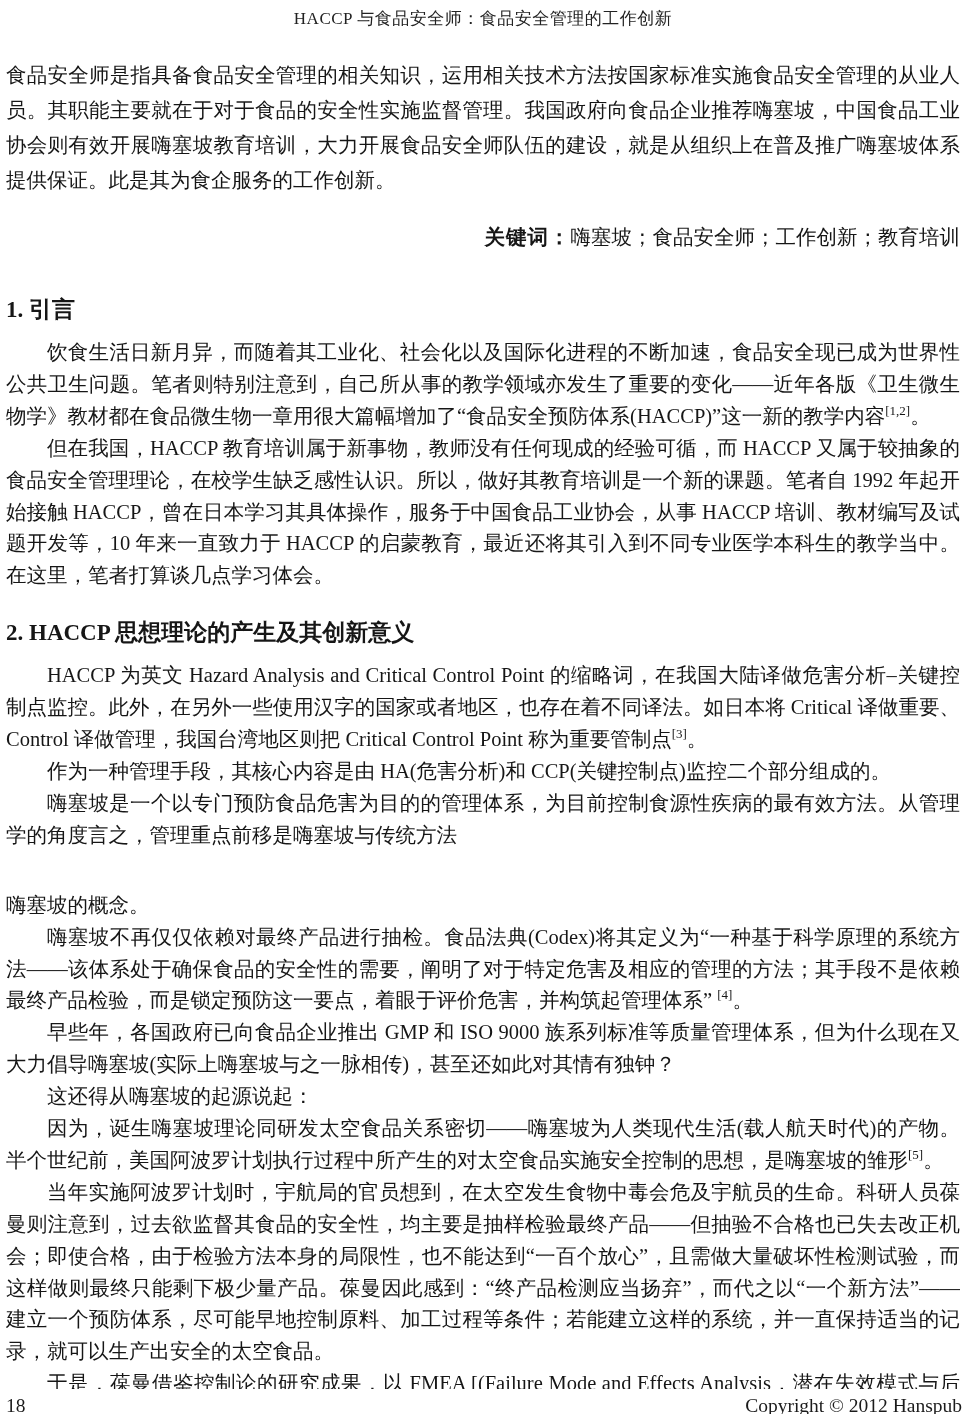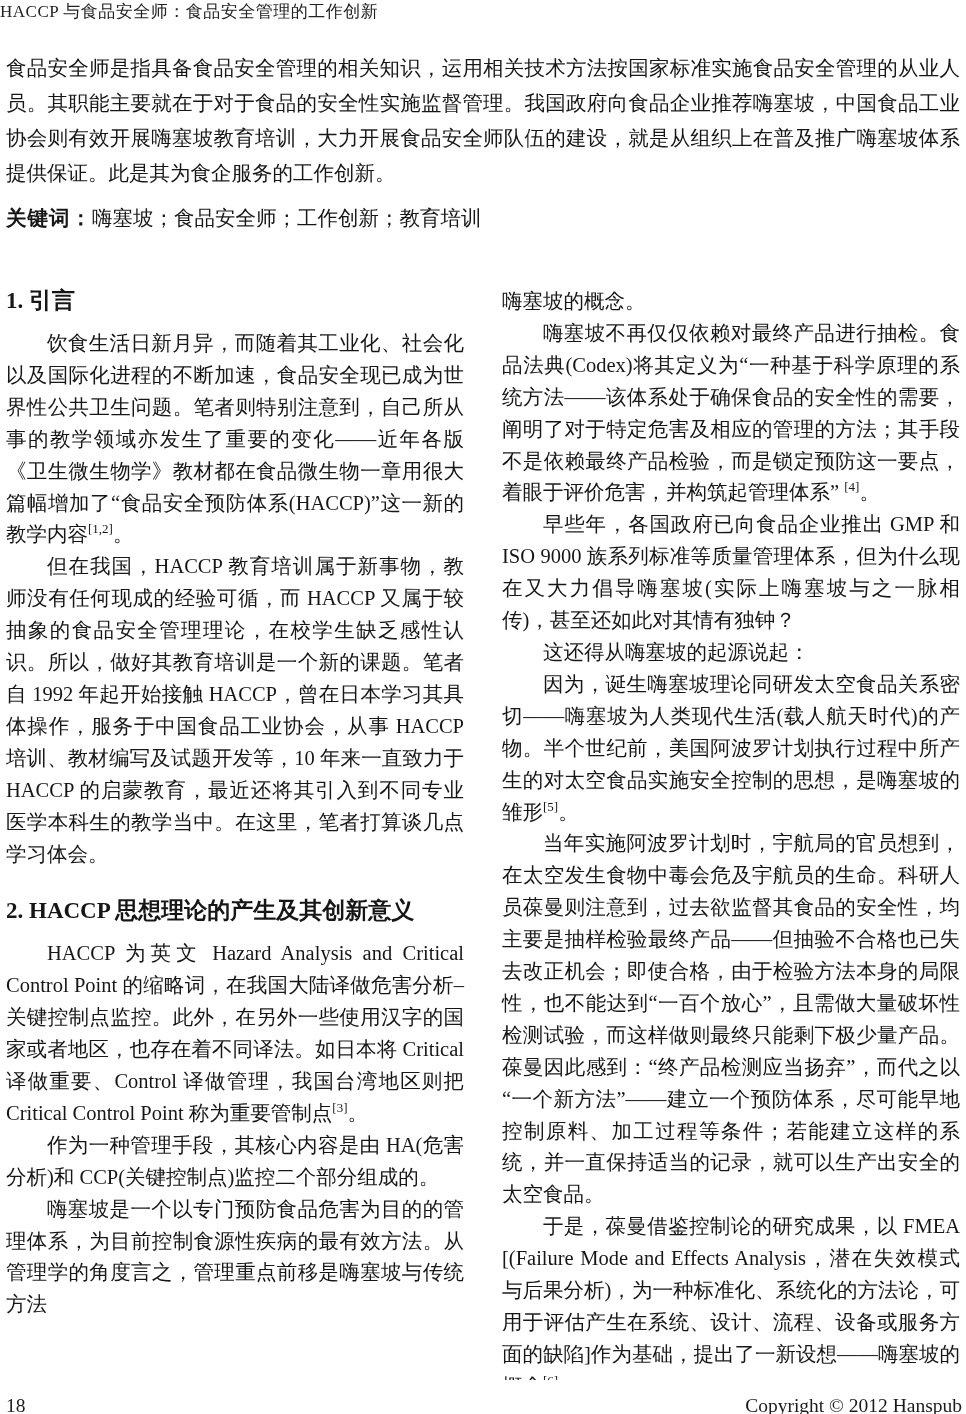--- a/index.html
+++ b/index.html
@@ -6,50 +6,53 @@
   .page {
     position:relative;
     width:966px; height:1414px;
     margin:0 auto;
     background:#ffffff;
     color:#161616;
     font-family:"Liberation Serif","DejaVu Serif",serif;
     overflow:hidden;
   }
   .running-title {
-    text-align:left;
+    padding-top:7px;
+    text-align:center;
     font-size:17px;
     letter-spacing:0.5px;
     color:#222;
   }
   .abstract-block {
     margin:28px 6px 0 6px;
   }
   .abstract-text {
     font-size:20.5px;
     line-height:35px;
     text-align:justify;
     margin:0;
   }
   .keywords-line {
-    margin:14px 0 0 0;
+    margin:21px 0 0 0;
     font-size:20.5px;
-    line-height:26px;
+    line-height:36px;
+    text-align:right;
   }
   .keywords-label {
     font-weight:bold;
     font-family:"Liberation Sans","DejaVu Sans",sans-serif;
     letter-spacing:1px;
   }
   .columns {
     display:flex;
     gap:38px;
-    margin:55px 6px 0 6px;
+    margin:40px 6px 0 6px;
     height:1094px;
     overflow:hidden;
+    flex-direction:column;
   }
   .col { flex:1 1 0; min-width:0; }
   .section-heading {
     font-size:23px;
     font-weight:bold;
     margin:0 0 12px 0;
     line-height:30px;
   }
   .section-heading.second { margin-top:26px; }
   .col p {

